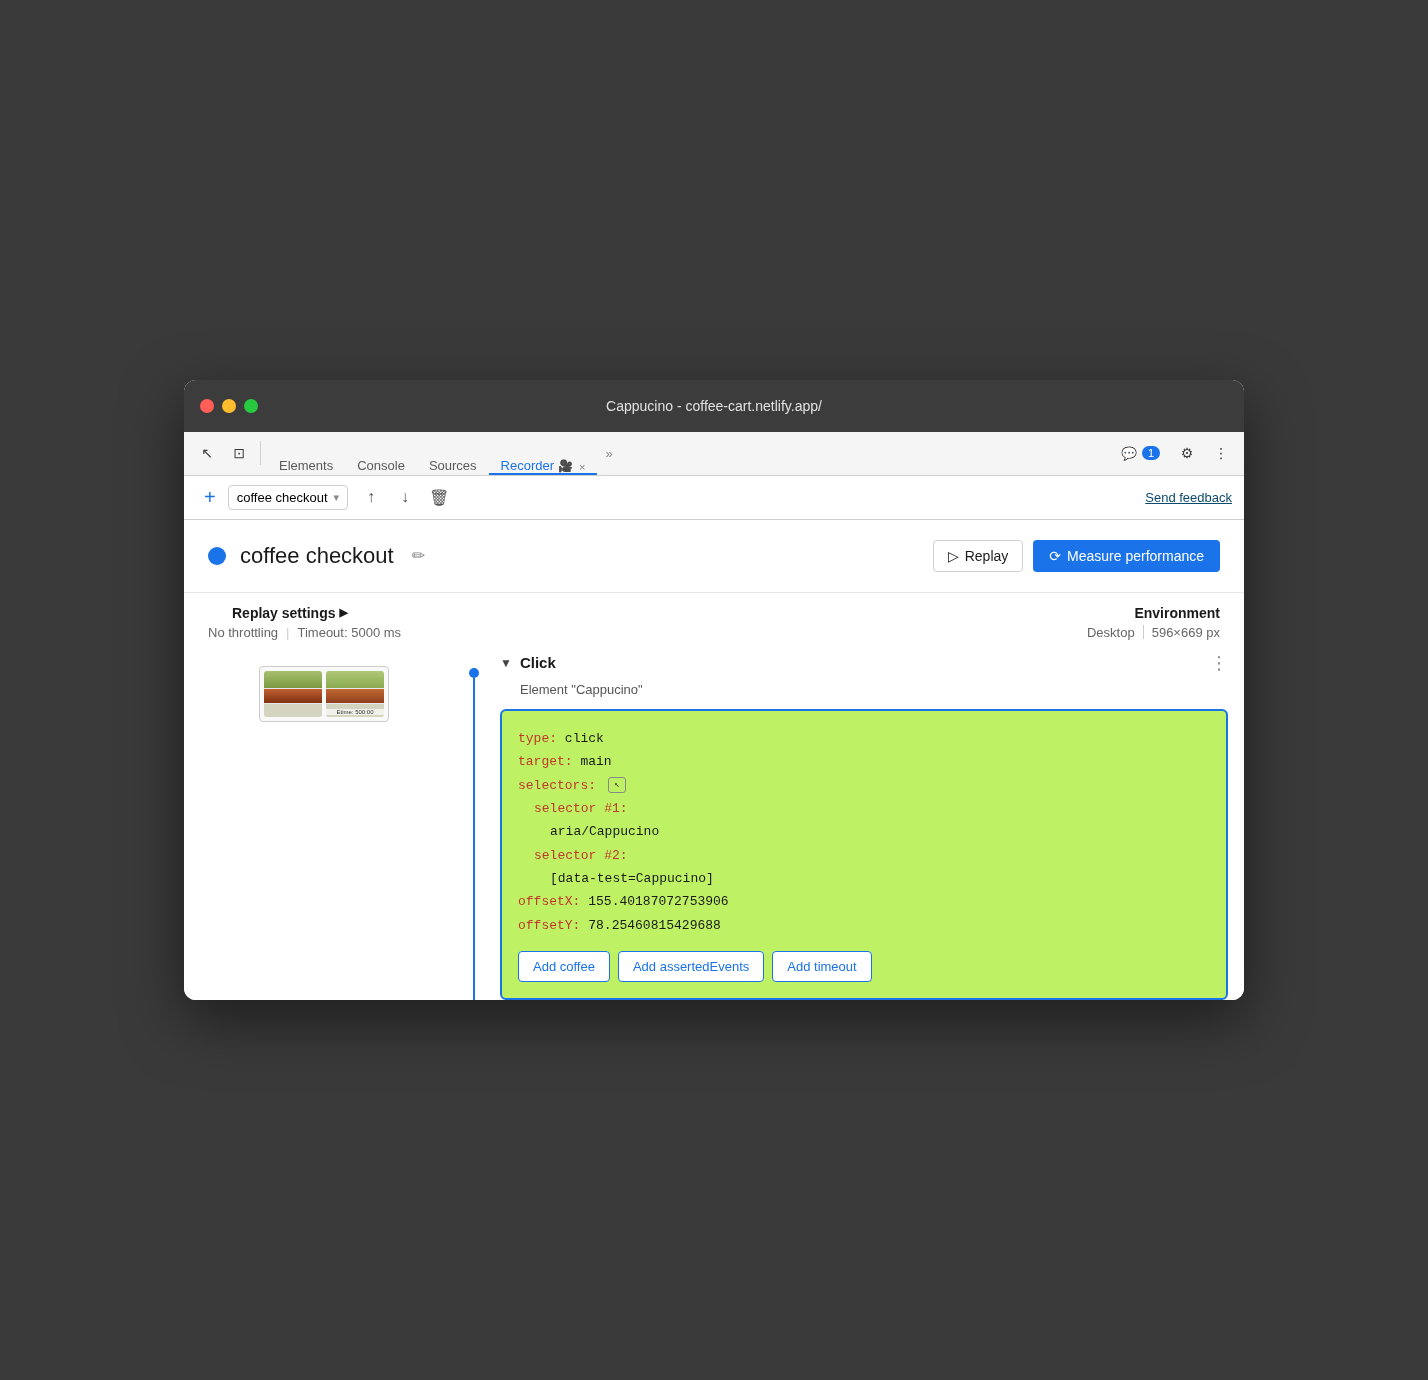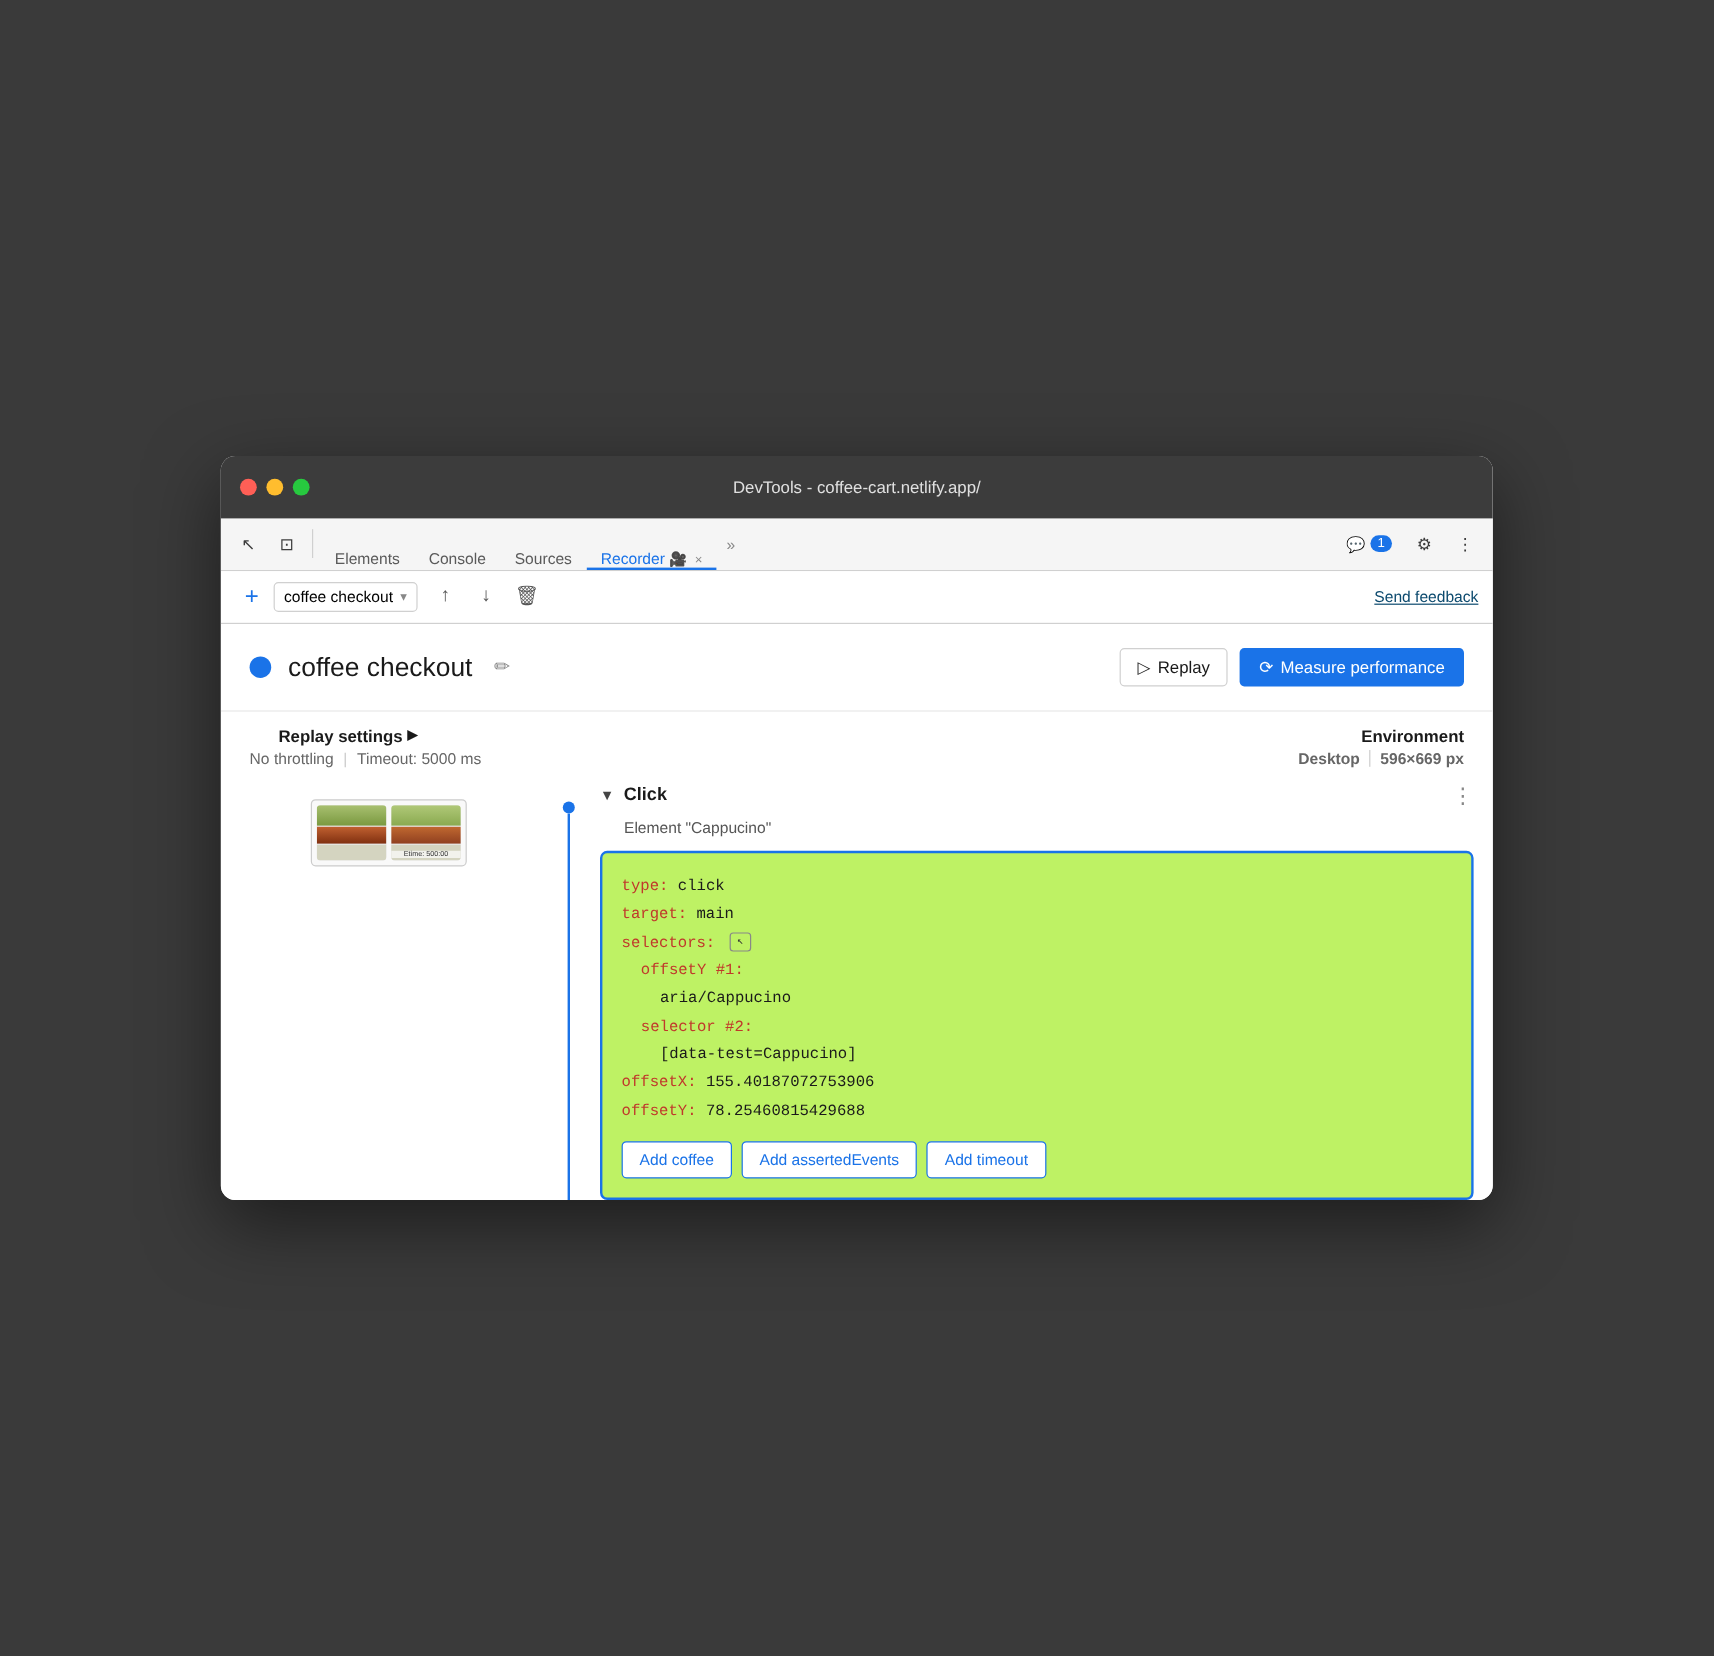--- a/index.html
+++ b/index.html
@@ -335,21 +335,20 @@
       font-weight: 600;
       color: #1a1a1a;
     }
 
     .env-values {
       font-size: 13px;
       color: #666;
       display: flex;
       align-items: center;
       gap: 0;
-      font-weight: bold;
     }
 
     .env-separator {
       width: 1px;
       height: 14px;
       background: #ccc;
       margin: 0 8px;
     }
 
     
@@ -530,21 +529,21 @@
 <body>
 
 <div class="window">
 
   <div class="title-bar">
     <div class="traffic-lights">
       <div class="traffic-light tl-red"></div>
       <div class="traffic-light tl-yellow"></div>
       <div class="traffic-light tl-green"></div>
     </div>
-    <span class="title-bar-title">DevTools - coffee-cart.netlify.app/</span>
+    <span class="title-bar-title">Cappucino - coffee-cart.netlify.app/</span>
   </div>
 
   <div class="toolbar">
     <button class="toolbar-icon-btn">
       <span>↖</span>
     </button>
     <button class="toolbar-icon-btn">
       <span>⊡</span>
     </button>
     <div class="toolbar-divider"></div>
@@ -685,21 +684,21 @@
           </div>
           <div>
             <span class="code-key">target:</span>
             <span class="code-value"> </span><span class="code-value">main</span>
           </div>
           <div>
             <span class="code-key">selectors:</span>
             <span class="selector-icon">↖</span>
           </div>
           <div class="code-indent1">
-            <span class="code-key">offsetY #1:</span>
+            <span class="code-key">selector #1:</span>
           </div>
           <div class="code-indent2">
             <span class="code-value">aria/Cappucino</span>
           </div>
           <div class="code-indent1">
             <span class="code-key">selector #2:</span>
           </div>
           <div class="code-indent2">
             <span class="code-value">[data-test=Cappucino]</span>
           </div>

